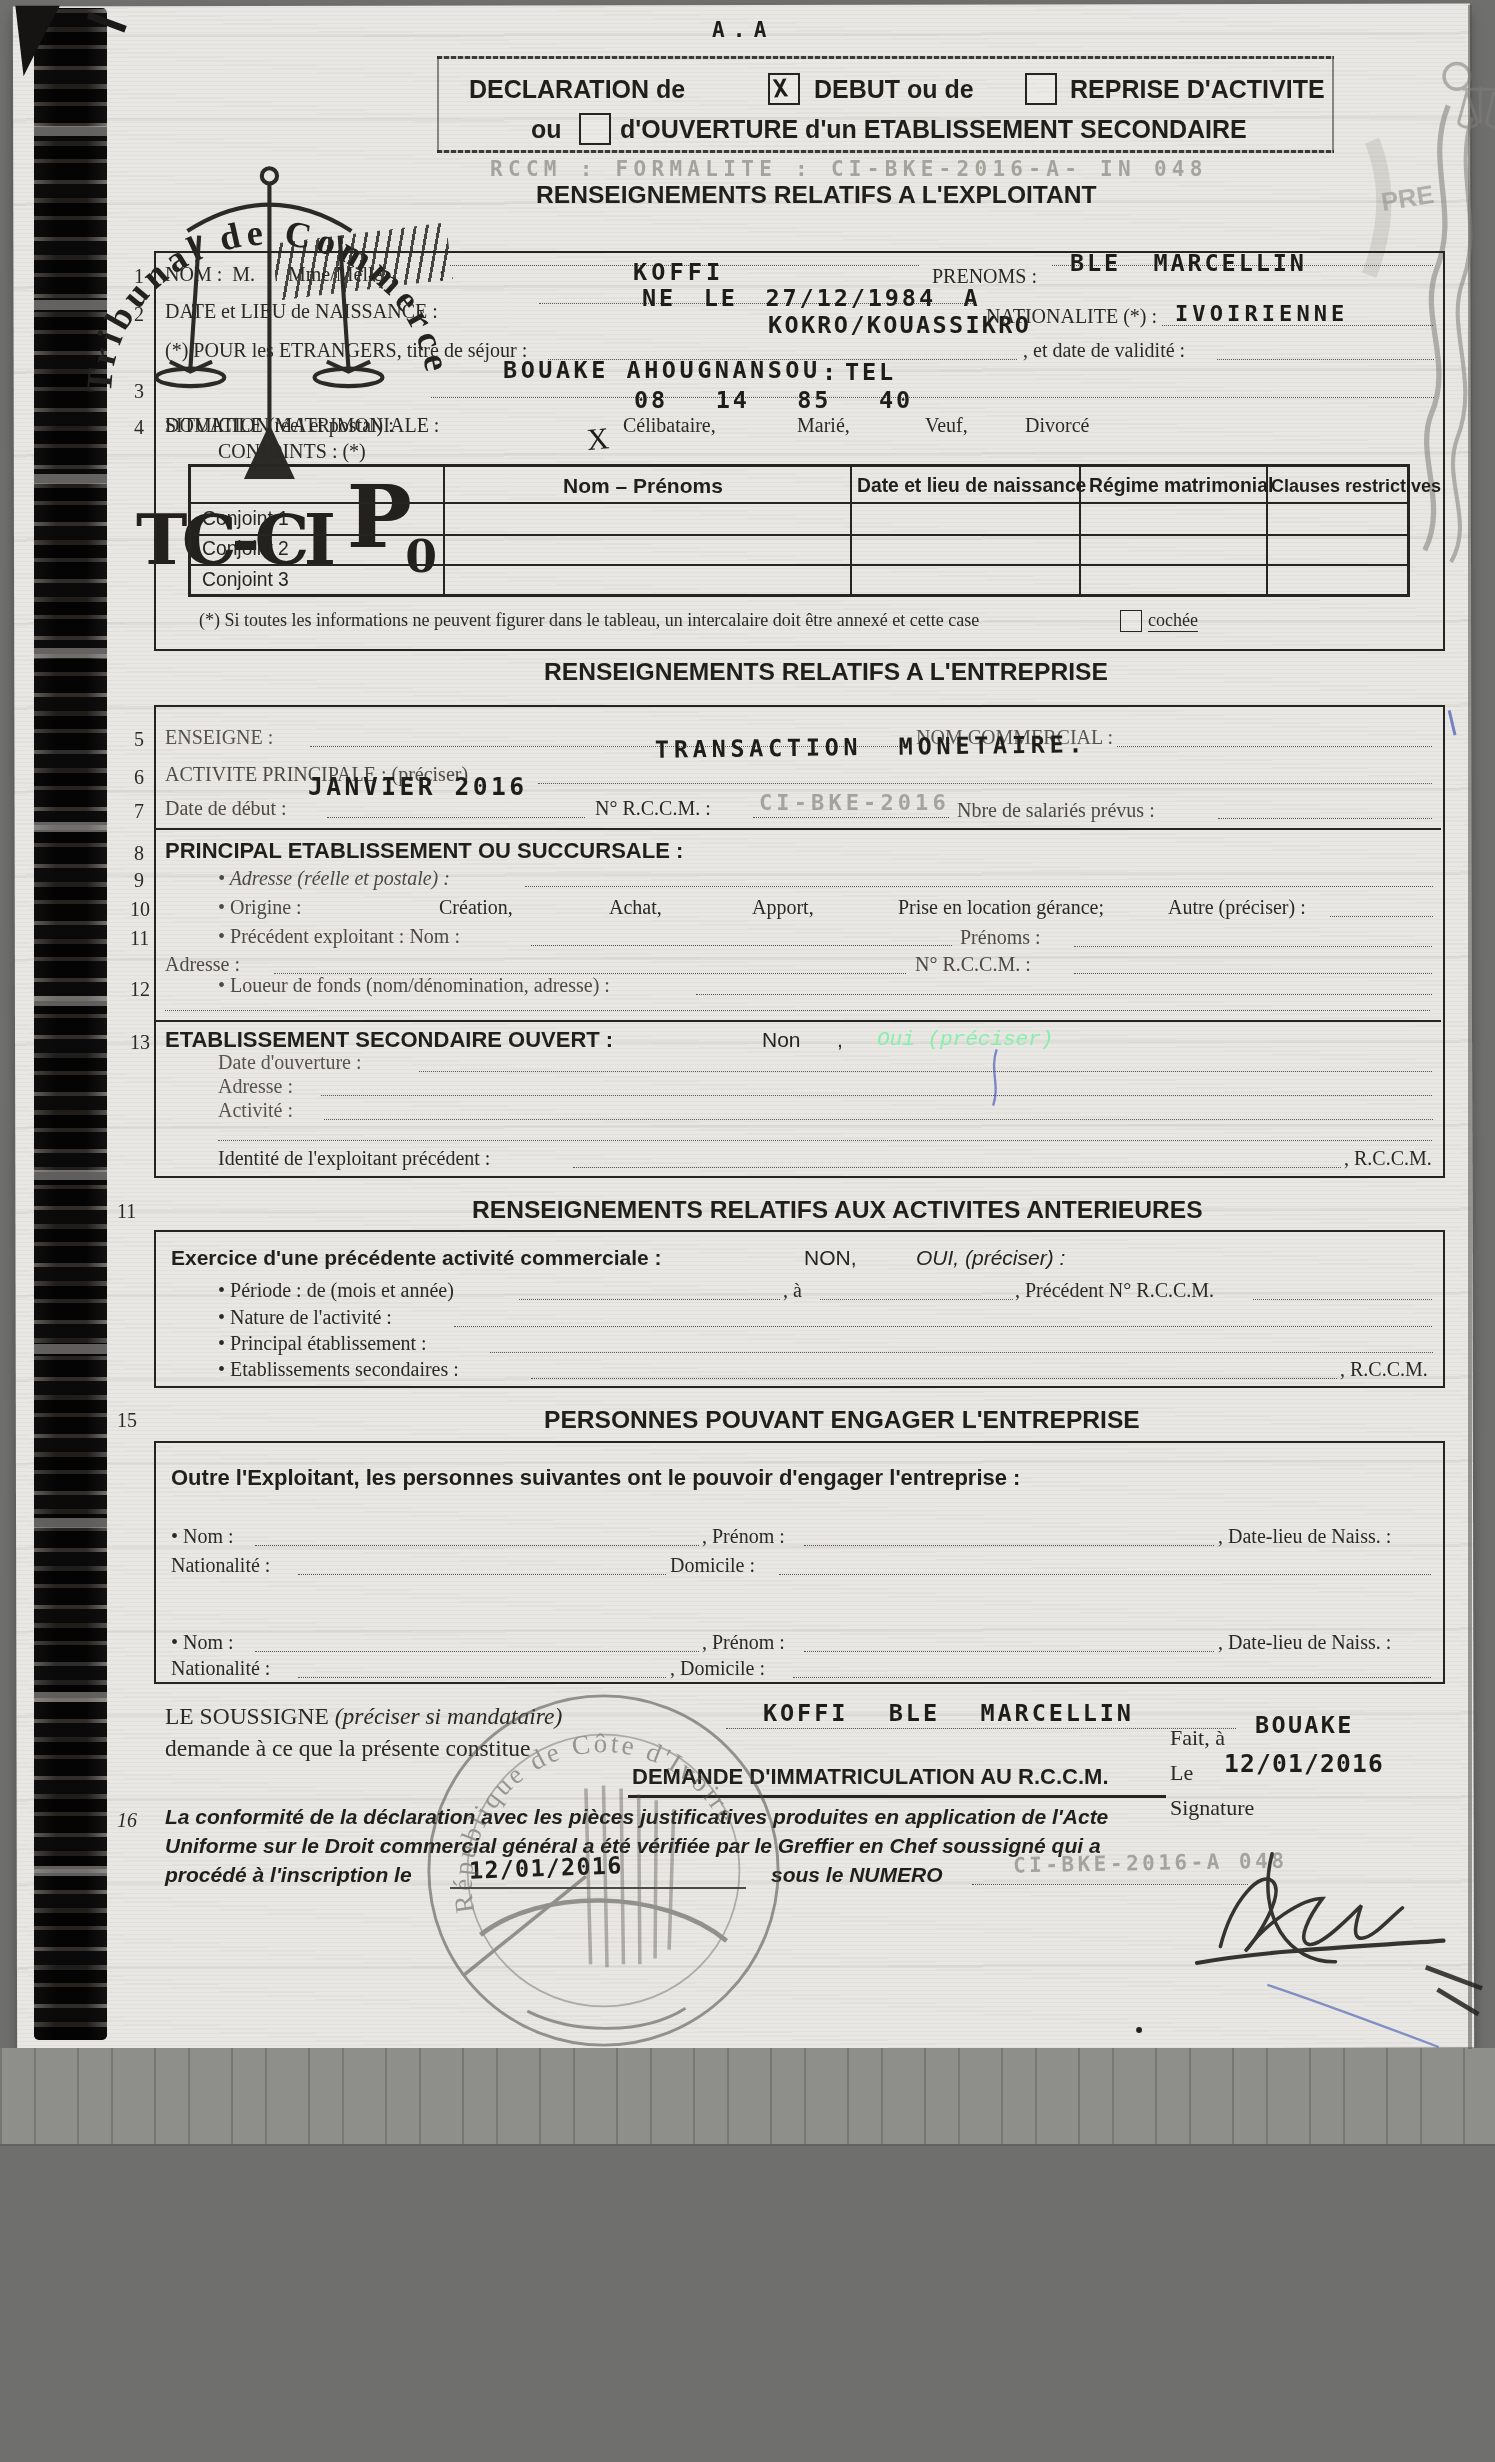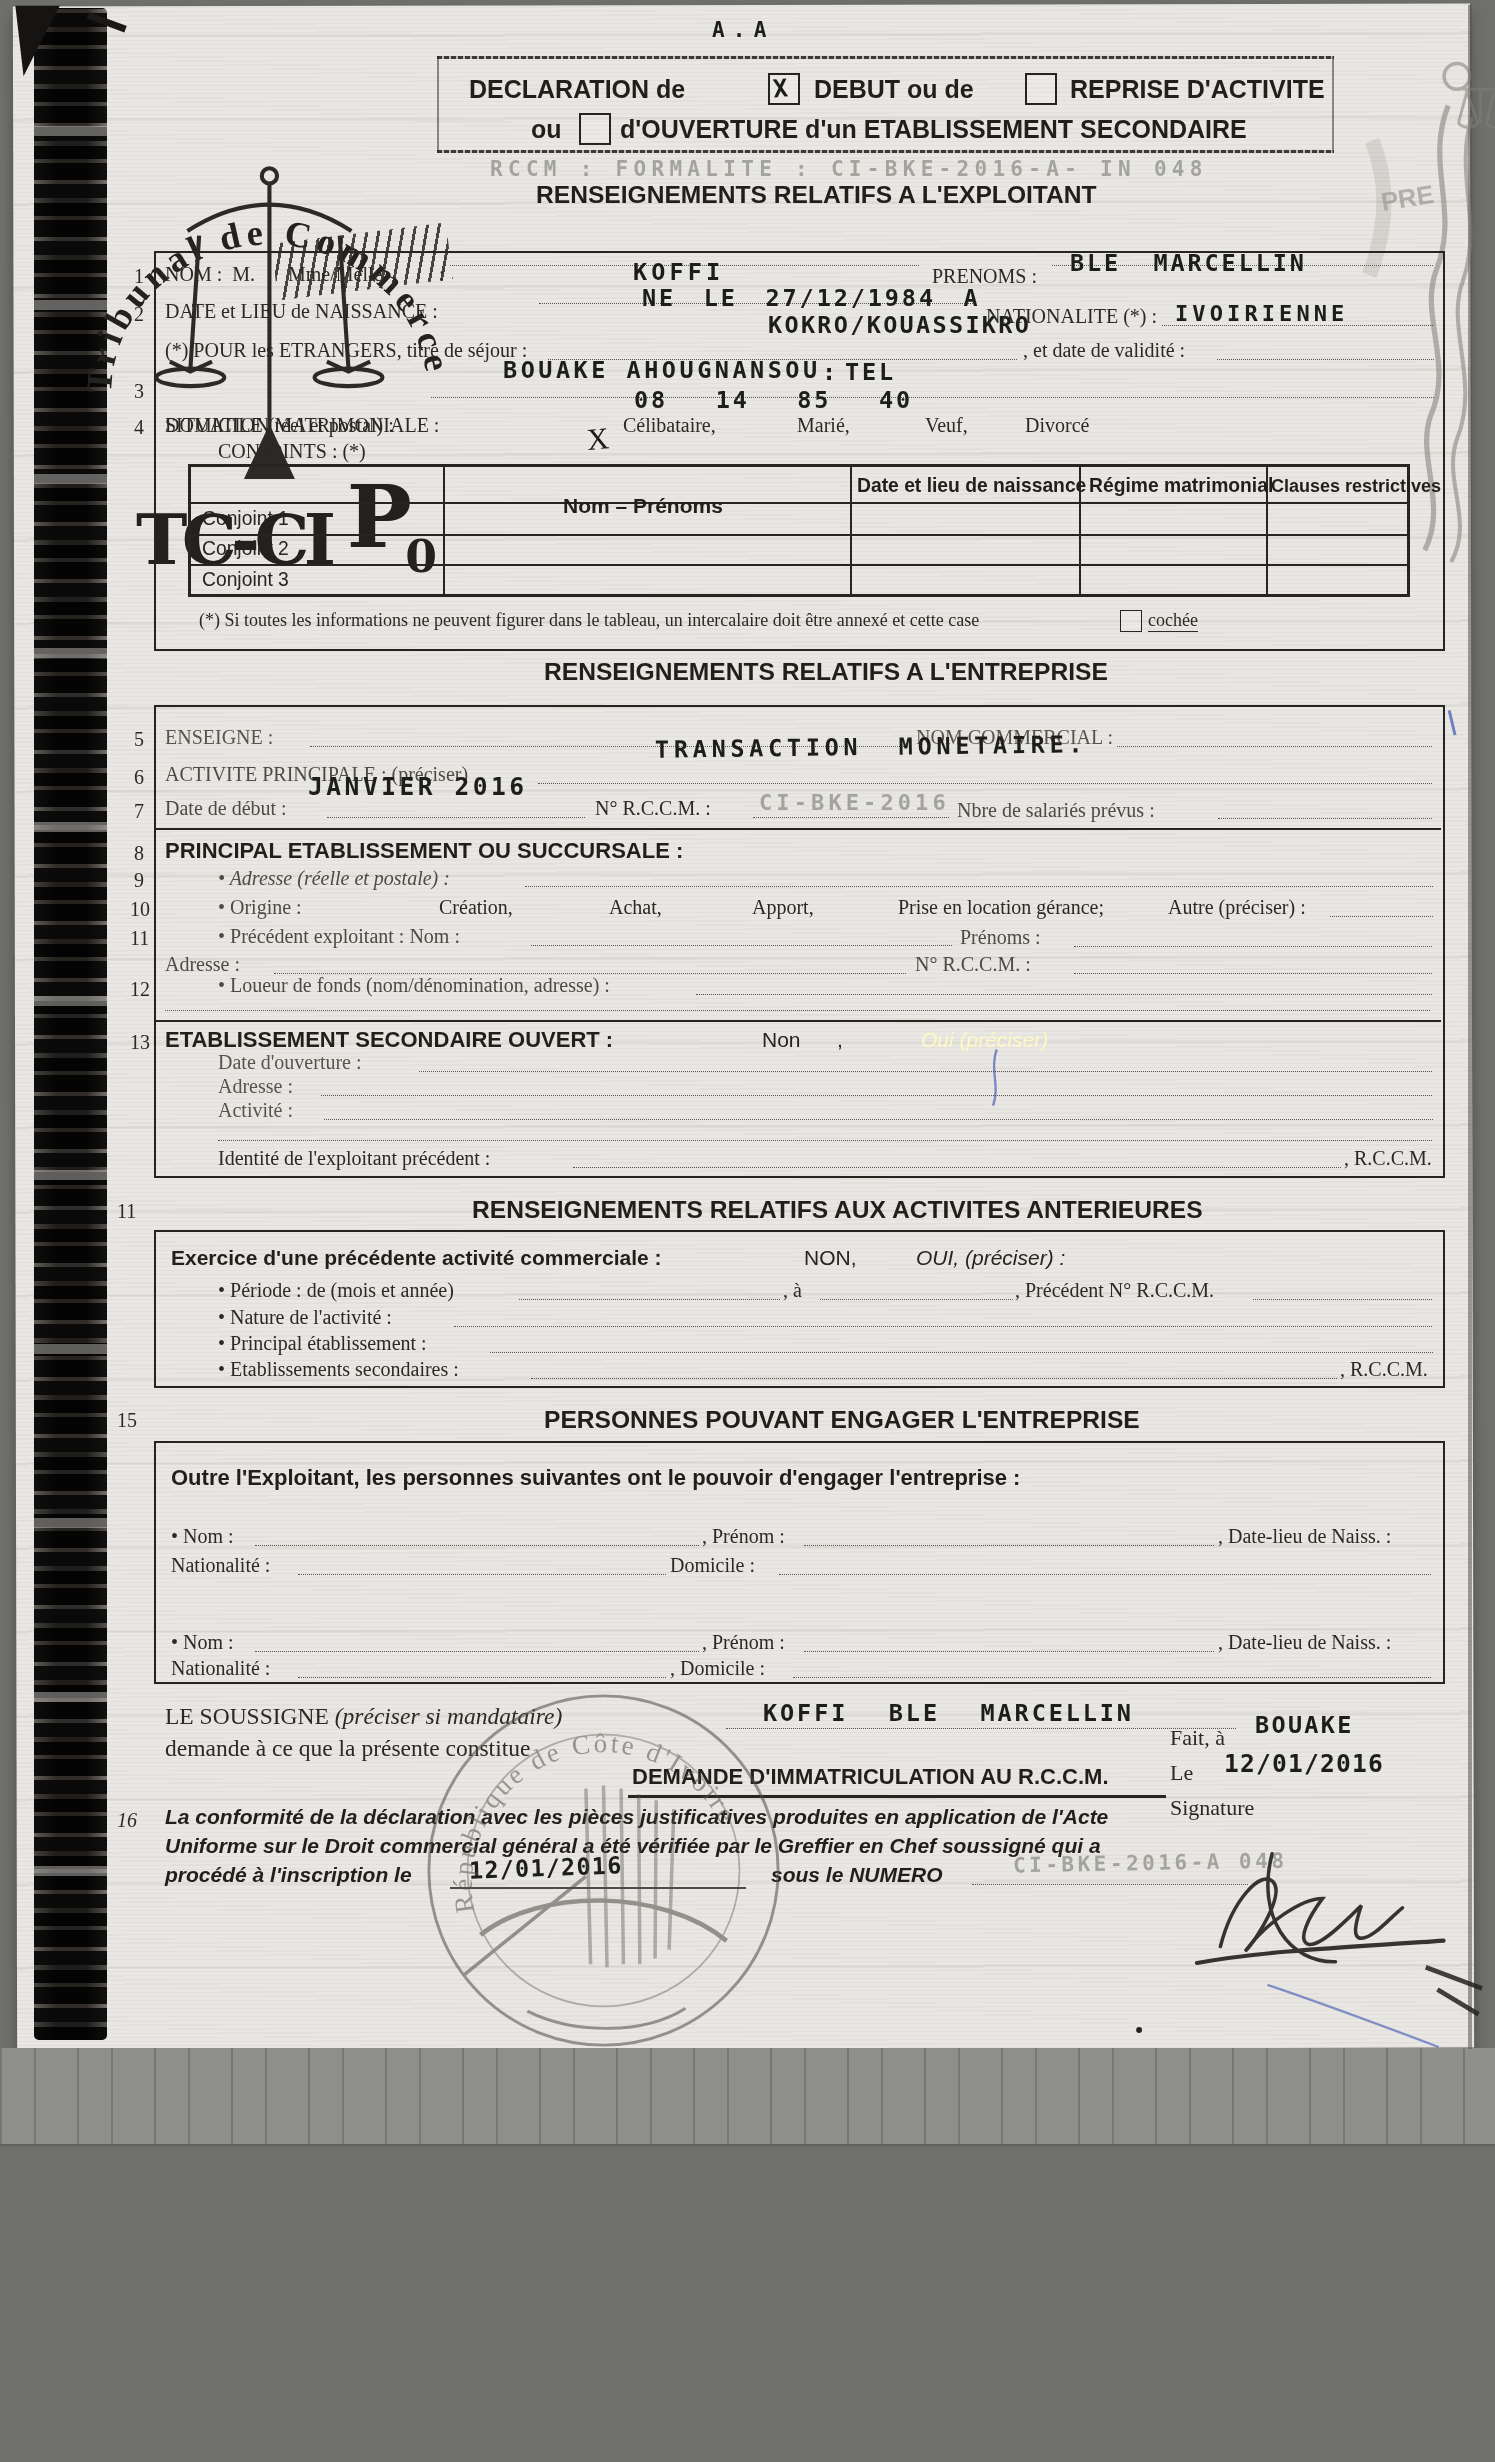--- a/index.html
+++ b/index.html
@@ -162,21 +162,21 @@
   <div class="ln" style="left:188px;top:502px;width:1222px;height:2.3px;"></div>
   <div class="ln" style="left:188px;top:534px;width:1222px;height:2.3px;"></div>
   <div class="ln" style="left:188px;top:564px;width:1222px;height:2.3px;"></div>
   <div class="ln" style="left:188px;top:594px;width:1222px;height:2.9px;"></div>
   <div class="ln" style="left:188px;top:464px;width:2.9px;height:133px;"></div>
   <div class="ln" style="left:443px;top:464px;width:2.3px;height:133px;"></div>
   <div class="ln" style="left:850px;top:464px;width:2.3px;height:133px;"></div>
   <div class="ln" style="left:1079px;top:464px;width:2.3px;height:133px;"></div>
   <div class="ln" style="left:1266px;top:464px;width:2.3px;height:133px;"></div>
   <div class="ln" style="left:1407px;top:464px;width:2.9px;height:133px;"></div>
-  <span class="a sb f36" style="left:563px;top:494px;">Nom – Prénoms</span>
+  <span class="a sb f36" style="left:563px;top:474px;">Nom – Prénoms</span>
   <span class="a sb f33" style="left:857px;top:475px;">Date et lieu de naissance</span>
   <span class="a sb f33" style="left:1089px;top:475px;">Régime matrimonial</span>
   <span class="a sb f31" style="left:1271px;top:476px;">Clauses restrictives</span>
   <span class="a f33" style="left:202px;top:508px;font-family:'Liberation Sans',sans-serif;color:#26241f;">Conjoint 1</span>
   <span class="a f33" style="left:202px;top:538px;font-family:'Liberation Sans',sans-serif;color:#26241f;">Conjoint 2</span>
   <span class="a f33" style="left:202px;top:569px;font-family:'Liberation Sans',sans-serif;color:#26241f;">Conjoint 3</span>
 
   <span class="a ser f31" style="left:199px;top:610px;">(*) Si toutes les informations ne peuvent figurer dans le tableau, un intercalaire doit être annexé et cette case</span>
   <div class="cb" style="left:1120px;top:610px;width:20px;height:20px;border-width:1.8px;"></div>
   <span class="a ser f31" style="left:1148px;top:610px;border-bottom:1.8px solid #2b2923;">cochée</span>
@@ -238,21 +238,21 @@
   <span class="a ser" style="left:218px;top:974px;color:#4c4a43;">• Loueur de fonds (nom/dénomination, adresse) :</span>
   <div class="dots" style="left:696px;top:994px;width:736px;"></div>
   <div class="dots" style="left:165px;top:1010px;width:1265px;"></div>
 
   <div class="ln" style="left:154px;top:1020px;width:1287px;height:2.3px;"></div>
 
   <span class="a ser num" style="left:130px;top:1031px;">13</span>
   <span class="a sb f37" style="left:165px;top:1027px;">ETABLISSEMENT SECONDAIRE OUVERT :</span>
   <span class="a f36" style="left:762px;top:1028px;font-family:'Liberation Sans',sans-serif;color:#26241f;">Non</span>
   <span class="a f36" style="left:837px;top:1028px;font-family:'Liberation Sans',sans-serif;color:#26241f;">,</span>
-  <span class="a f36" style="left:921px;top:1028px;font-family:Liberation Sans, sans-serif;color:#fef9c3;font-style:italic;">Oui (préciser)</span>
+  <span class="a f36" style="left:877px;top:1028px;font-family:Liberation Mono, monospace;color:#86efac;font-style:italic;">Oui (préciser)</span>
 
   <span class="a ser" style="left:218px;top:1051px;color:#56544c;">Date d'ouverture :</span>
   <div class="dots" style="left:419px;top:1071px;width:1013px;"></div>
   <span class="a ser" style="left:218px;top:1075px;color:#56544c;">Adresse :</span>
   <div class="dots" style="left:321px;top:1095px;width:1111px;"></div>
   <span class="a ser" style="left:218px;top:1099px;color:#56544c;">Activité :</span>
   <div class="dots" style="left:324px;top:1119px;width:1109px;"></div>
   <div class="dots" style="left:218px;top:1140px;width:1214px;"></div>
   <span class="a ser" style="left:218px;top:1147px;">Identité de l'exploitant précédent :</span>
   <div class="dots" style="left:573px;top:1167px;width:768px;"></div>

